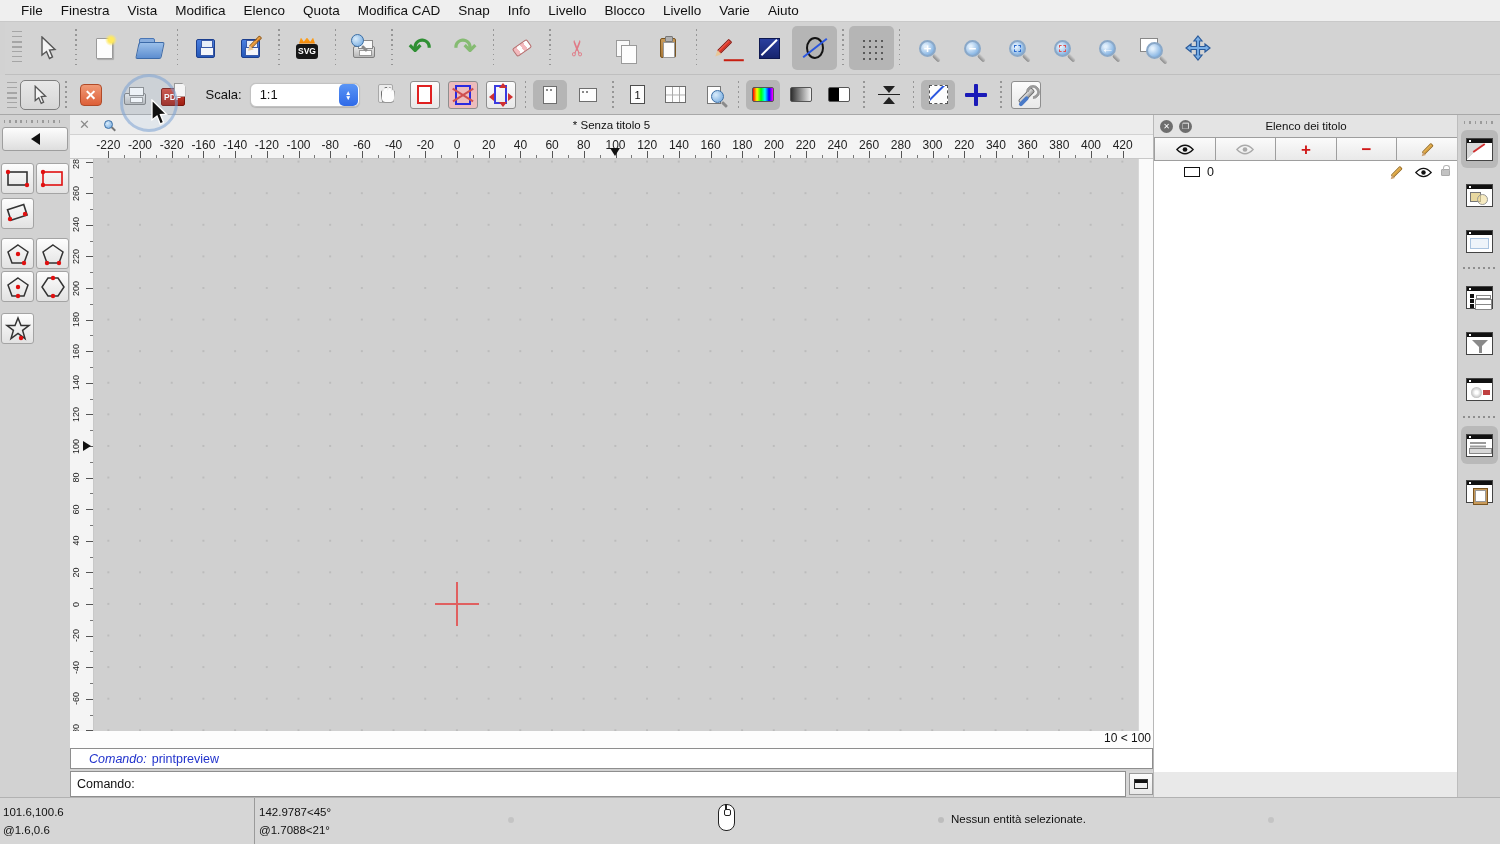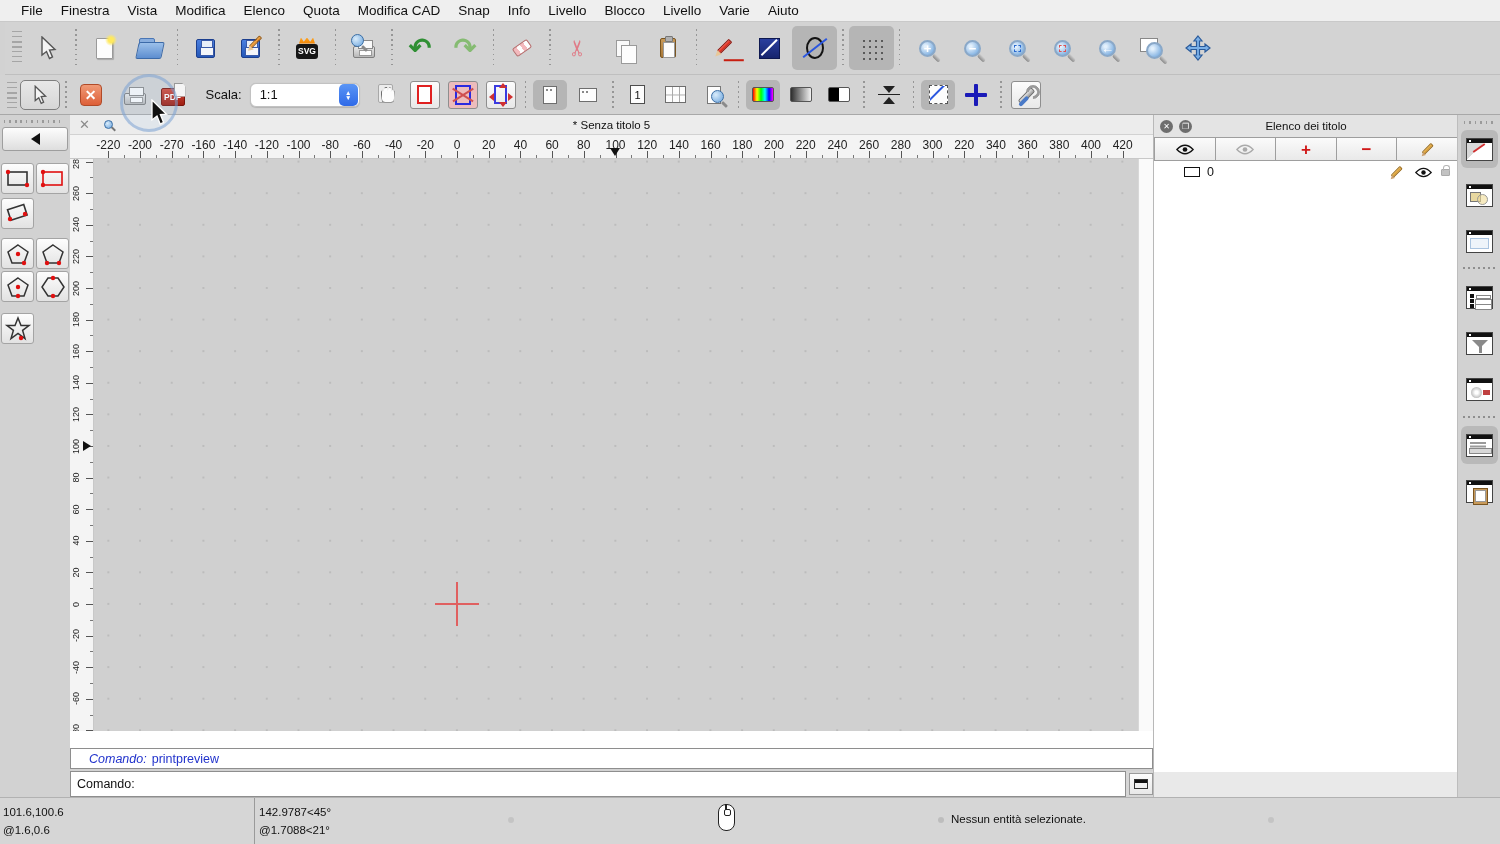--- a/index.html
+++ b/index.html
@@ -509,21 +509,21 @@
     <span class="minilens"></span>
     <span id="tabtitle">* Senza titolo 5</span>
   </div>
   <div id="hruler">
       <span class="hlab" style="left: 38.3px;">-220</span>
       <span class="htick" style="left: 38.3px;"></span>
       <span class="htickm" style="left: 54.15px;"></span>
       <span class="hlab" style="left: 70px;">-200</span>
       <span class="htick" style="left: 70px;"></span>
       <span class="htickm" style="left: 85.85px;"></span>
-      <span class="hlab" style="left: 101.7px;">-270</span>
+      <span class="hlab" style="left: 101.7px;">-320</span>
       <span class="htick" style="left: 101.7px;"></span>
       <span class="htickm" style="left: 117.55px;"></span>
       <span class="hlab" style="left: 133.4px;">-160</span>
       <span class="htick" style="left: 133.4px;"></span>
       <span class="htickm" style="left: 149.25px;"></span>
       <span class="hlab" style="left: 165.1px;">-140</span>
       <span class="htick" style="left: 165.1px;"></span>
       <span class="htickm" style="left: 180.95px;"></span>
       <span class="hlab" style="left: 196.8px;">-120</span>
       <span class="htick" style="left: 196.8px;"></span>
@@ -667,20 +667,21 @@
       <span class="vtickm" style="top: 555.6px;"></span>
       <span class="vlab" style="top: 565.9px;">-80</span>
       <span class="vtick" style="top: 571.4px;"></span>
       <span id="vmarker" style="top: 281.5px;"></span>
     </div>
   <div id="drawarea">
     <div id="origin-h"></div>
     <div id="origin-v"></div>
   </div>
   <div id="scrolltrack"></div>
+  <div id="bottomstrip"><span>10 &lt; 100</span></div>
 </div>
 
 <div class="abs" id="rpanel">
   <div id="rtitle">
     <span class="cir">✕</span>
     <span class="cir">❐</span>
     <span class="ttl">Elenco dei titolo</span>
   </div>
   <div id="rtools">
     <span class="rtool">

